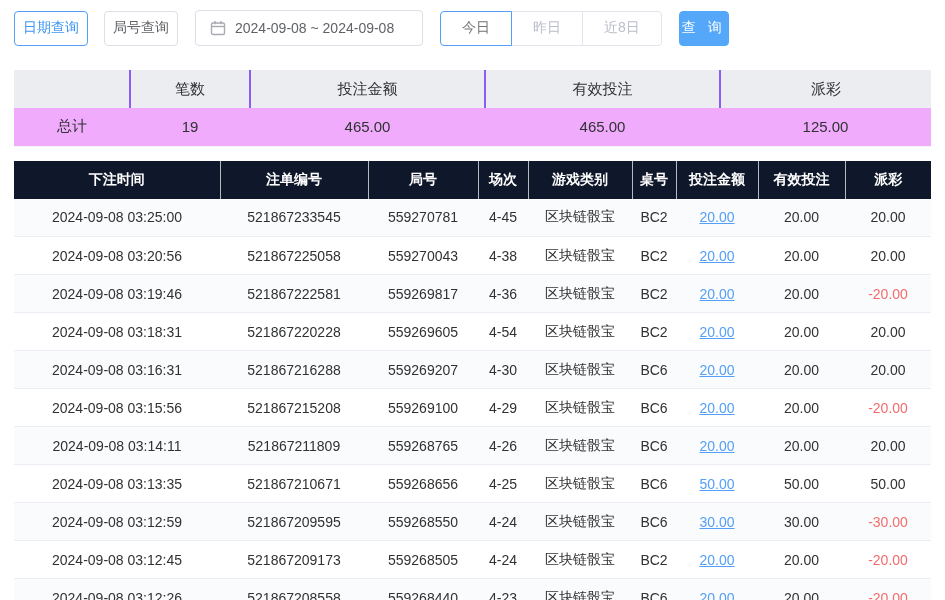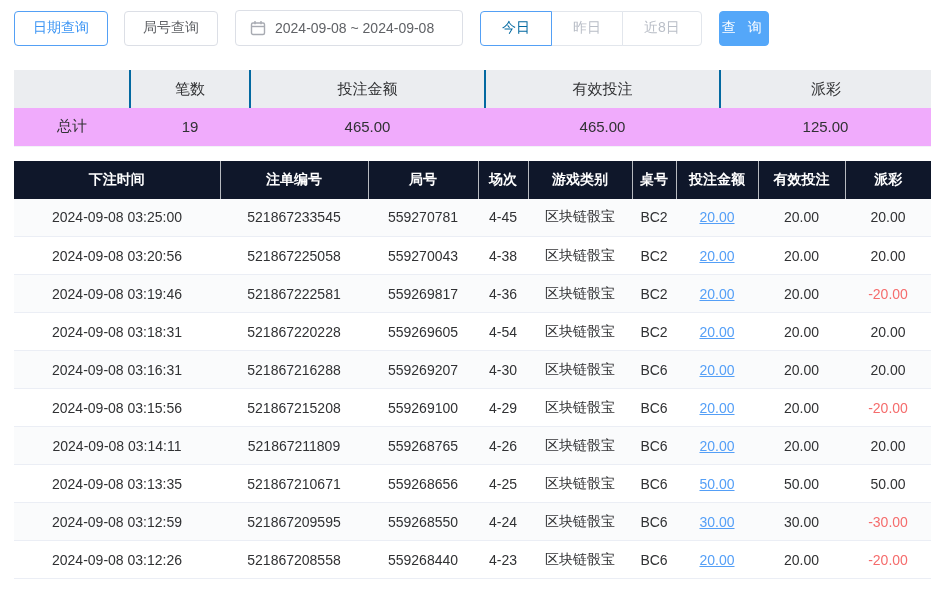--- a/index.html
+++ b/index.html
@@ -18,21 +18,21 @@
     display: flex;
     align-items: center;
     margin: 10px 14px 0 14px;
     height: 36px;
   }
   .btn {
     height: 35px;
     border-radius: 4px;
     font-size: 14px;
     font-family: inherit;
-    padding: 0 18px;
+    padding: 0 8px;
     background: #fff;
     border: 1px solid #dcdfe6;
     color: #606266;
     cursor: pointer;
     white-space: nowrap;
   }
   .btn-outline-primary {
     border-color: #54a0f5;
     color: #3c95f4;
   }
@@ -66,40 +66,40 @@
     border-radius: 0;
     margin-left: -1px;
     padding: 0 21px;
     color: #b9bec7;
     border-color: #e2e6ec;
     background: #fff;
   }
   .btn-group .btn:first-child { border-radius: 4px 0 0 4px; margin-left: 0; }
   .btn-group .btn:last-child { border-radius: 0 4px 4px 0; }
   .btn-group .btn.active {
-    color: #0369a1;
+    color: #737373;
     border-color: #54a0f5;
     position: relative;
     z-index: 1;
   }
 
   
   table { border-collapse: collapse; table-layout: fixed; }
   .summary-table {
     width: 917px;
     margin: 24px 14px 14px 14px;
   }
   .summary-table th {
     background: #ebedf0;
     height: 38px;
     font-size: 15px;
     font-weight: 400;
     color: #303133;
     text-align: center;
-    border-right: 2px solid #0369a1;
+    border-right: 2px solid #8b5cf6;
   }
   .summary-table th:last-child { border-right: none; }
   .summary-table td {
     height: 38px;
     font-size: 15px;
     color: #303133;
     text-align: center;
     background: #f0abfc;
     border-bottom: 1px solid #f2f4f7;
   }
@@ -322,20 +322,31 @@
     <td>521867209595</td>
     <td>559268550</td>
     <td>4-24</td>
     <td>区块链骰宝</td>
     <td>BC6</td>
     <td><a class="bet-link">30.00</a></td>
     <td>30.00</td>
     <td class="neg">-30.00</td>
   </tr>
 
+  <tr>
+    <td>2024-09-08 03:12:45</td>
+    <td>521867209173</td>
+    <td>559268505</td>
+    <td>4-24</td>
+    <td>区块链骰宝</td>
+    <td>BC2</td>
+    <td><a class="bet-link">20.00</a></td>
+    <td>20.00</td>
+    <td class="neg">-20.00</td>
+  </tr>
 
   <tr>
     <td>2024-09-08 03:12:26</td>
     <td>521867208558</td>
     <td>559268440</td>
     <td>4-23</td>
     <td>区块链骰宝</td>
     <td>BC6</td>
     <td><a class="bet-link">20.00</a></td>
     <td>20.00</td>

